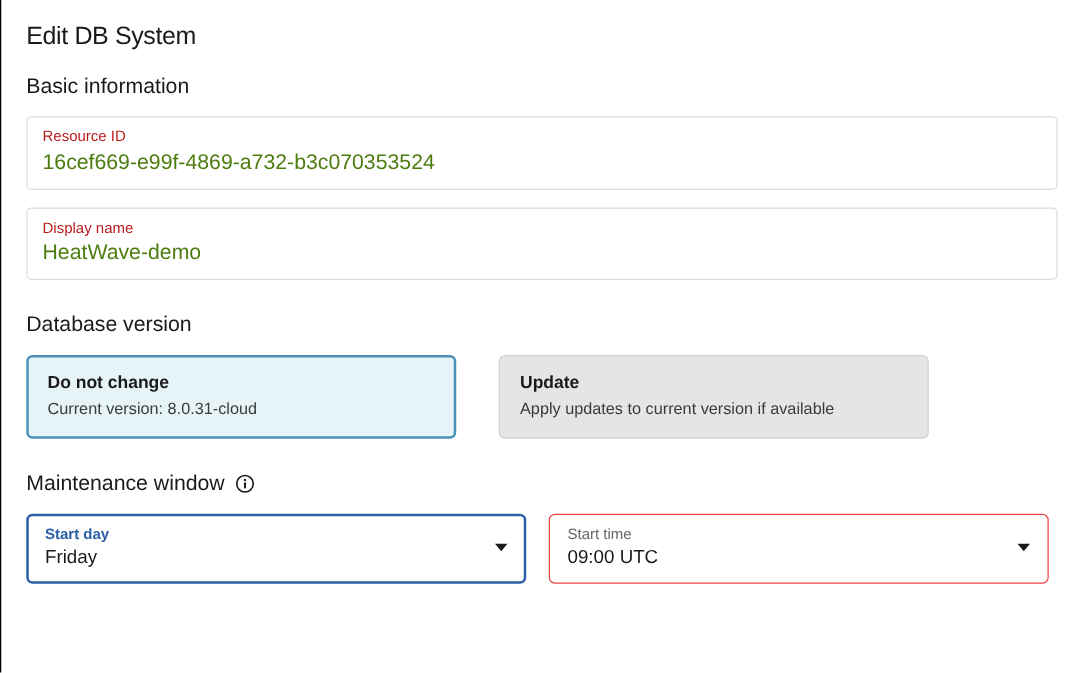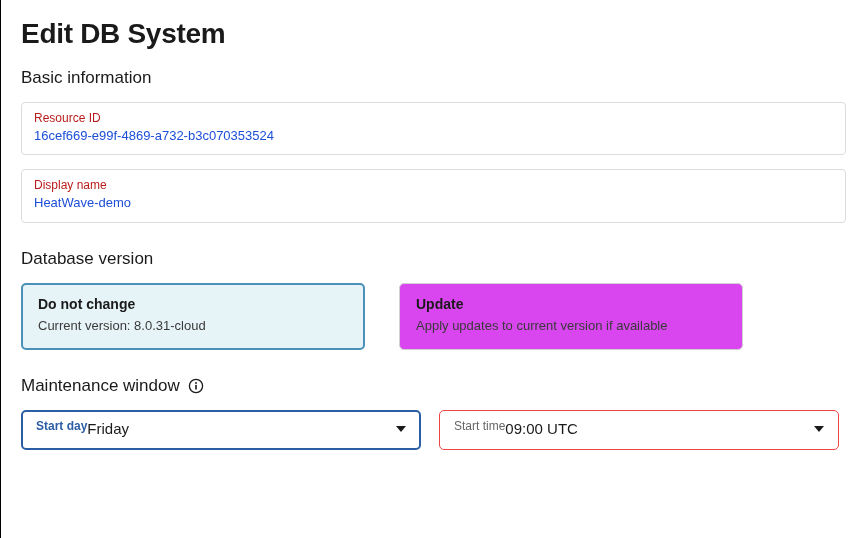--- a/index.html
+++ b/index.html
@@ -10,22 +10,22 @@
     body {
       font-family: -apple-system, BlinkMacSystemFont, "Segoe UI", Helvetica, Arial, sans-serif;
       background: #ffffff;
       color: #1a1a1a;
       width: 864px;
       height: 538px;
       padding: 18px 18px 18px 20px;
       border-left: 1px solid #000;
     }
     h1 {
-      font-size: 28px;
-      font-weight: 700;
+      font-size: 20px;
+      font-weight: 400;
       margin-bottom: 18px;
       letter-spacing: -0.3px;
     }
     h2 {
       font-size: 17px;
       font-weight: 400;
       margin-bottom: 14px;
     }
     .section {
       margin-bottom: 26px;
@@ -37,35 +37,35 @@
       margin-bottom: 14px;
       background: #fff;
     }
     .input-label {
       font-size: 12px;
       color: #b91c1c;
       margin-bottom: 1px;
       line-height: 1.3;
     }
     .input-value {
-      font-size: 13px;
-      color: #1d4ed8;
+      font-size: 17px;
+      color: #4d7c0f;
       line-height: 1.3;
     }
     .version-row {
       display: flex;
       gap: 34px;
     }
     .version-card {
       border: 1px solid #d0d0d0;
       border-radius: 5px;
       padding: 12px 16px 14px 16px;
       width: 344px;
       cursor: pointer;
-      background: #d946ef;
+      background: #e5e5e5;
     }
     .version-card.selected {
       border: 2px solid #4a90b8;
       background: #e6f3f7;
       padding: 11px 15px 13px 15px;
     }
     .version-title {
       font-size: 14px;
       font-weight: 700;
       color: #1a1a1a;
@@ -106,21 +106,21 @@
       justify-content: space-between;
       cursor: pointer;
       background: #fff;
     }
     .select-box.focused {
       border: 2px solid #2b5ea5;
       padding: 7px 13px 9px 13px;
     }
     .select-text {
       display: flex;
-      flex-direction: row;
+      flex-direction: column;
     }
     .select-label-sm {
       font-size: 12px;
       color: #666;
       line-height: 1.3;
     }
     .select-box.focused .select-label-sm {
       color: #2b5ea5;
       font-weight: 600;
     }

